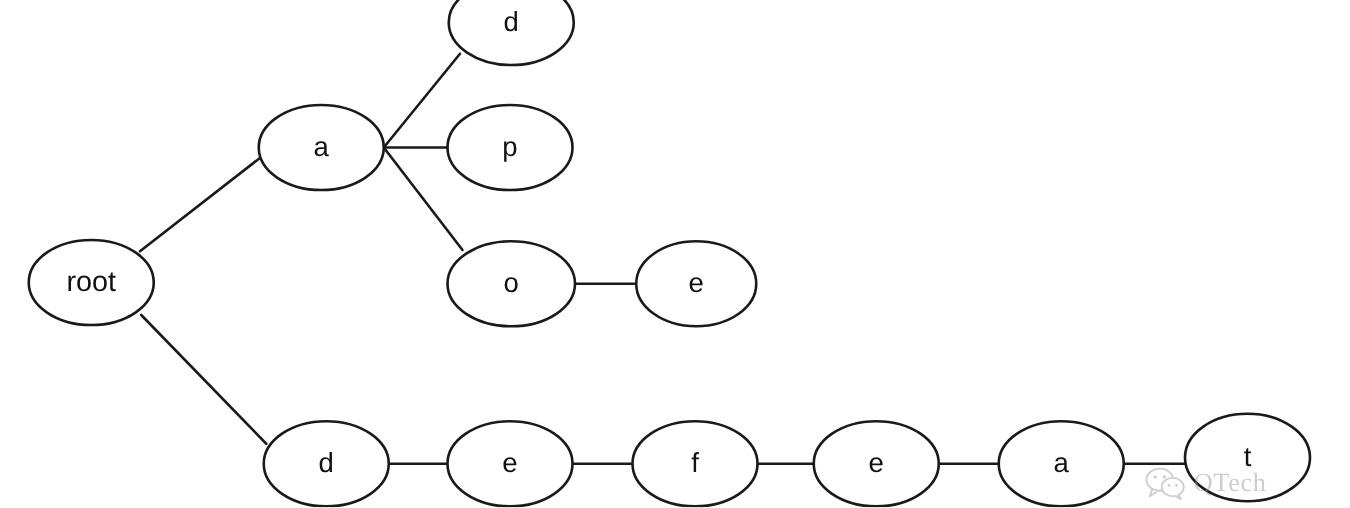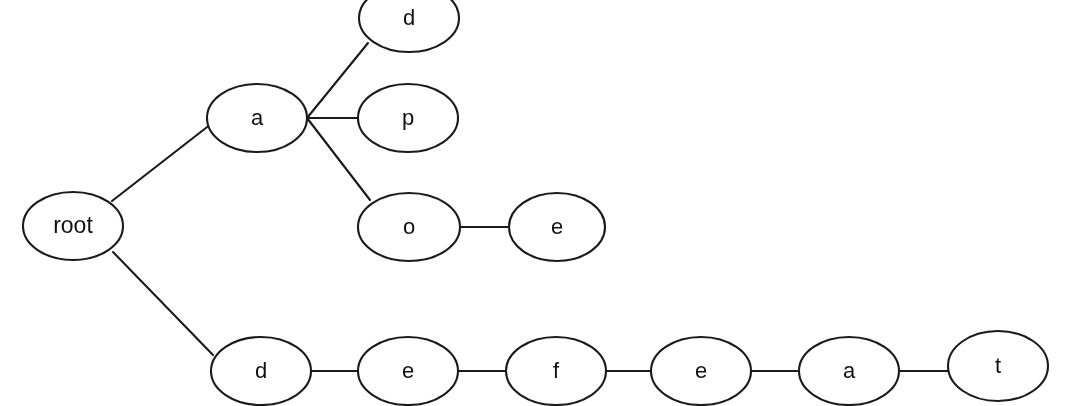--- a/index.html
+++ b/index.html
@@ -138,14 +138,27 @@
           <ellipse cx="849" cy="371" rx="50" ry="34" class="node-ellipse"></ellipse>
           <text x="849" y="372" class="node-label">a</text>
         </g>
         <g>
           <ellipse cx="998" cy="366" rx="50" ry="35" class="node-ellipse"></ellipse>
           <text x="998" y="367" class="node-label">t</text>
         </g>
       </g>
   </svg>
 
+  <div id="watermark">
+    <svg class="wm-logo" viewBox="0 0 46 38">
+      <ellipse cx="16" cy="16" rx="14.5" ry="12" fill="none" stroke="#8a8a8a" stroke-width="2"></ellipse>
+      <path d="M8 26 L5 34 L13 29" fill="none" stroke="#8a8a8a" stroke-width="2" stroke-linejoin="round"></path>
+      <circle cx="11" cy="13" r="1.8" fill="#8a8a8a"></circle>
+      <circle cx="21" cy="13" r="1.8" fill="#8a8a8a"></circle>
+      <ellipse cx="30" cy="24" rx="12" ry="10" fill="#ffffff" stroke="#8a8a8a" stroke-width="2"></ellipse>
+      <path d="M36 32 L39 37 L33 34" fill="#ffffff" stroke="#8a8a8a" stroke-width="2" stroke-linejoin="round"></path>
+      <circle cx="26" cy="22" r="1.5" fill="#8a8a8a"></circle>
+      <circle cx="34" cy="22" r="1.5" fill="#8a8a8a"></circle>
+    </svg>
+    <span class="wm-text">QTech</span>
+  </div>
 
 </div>
 
 </body></html>

